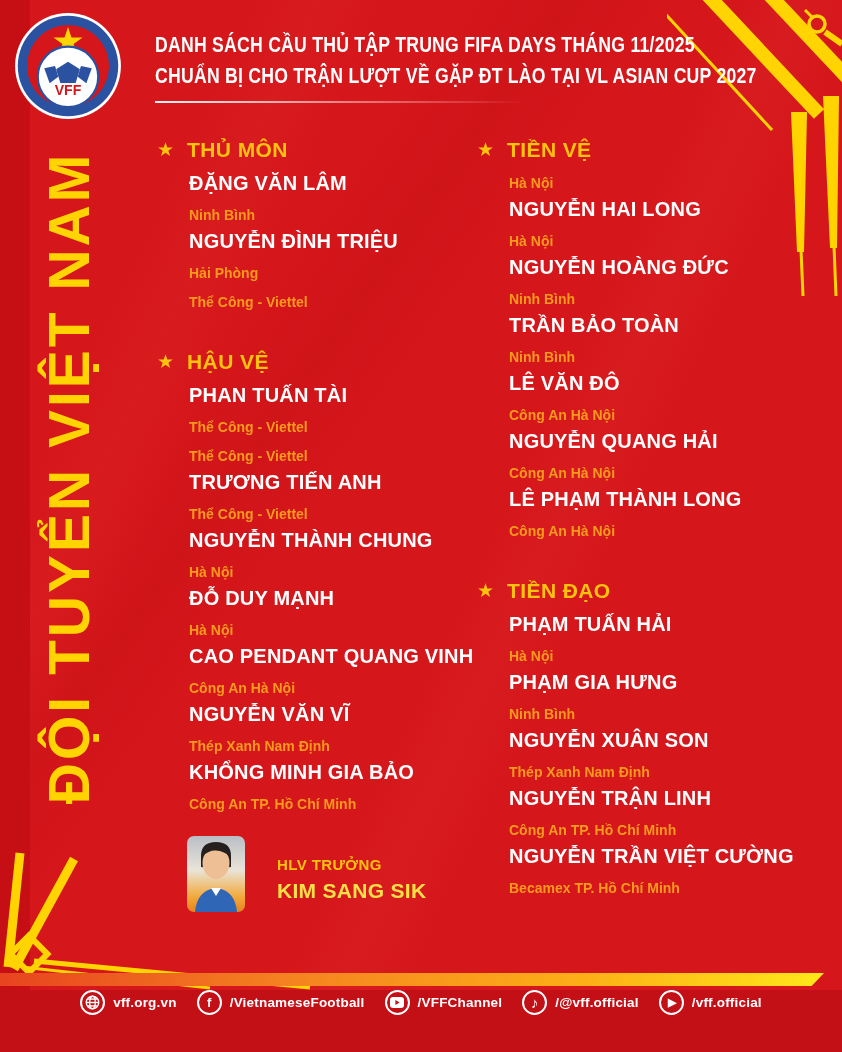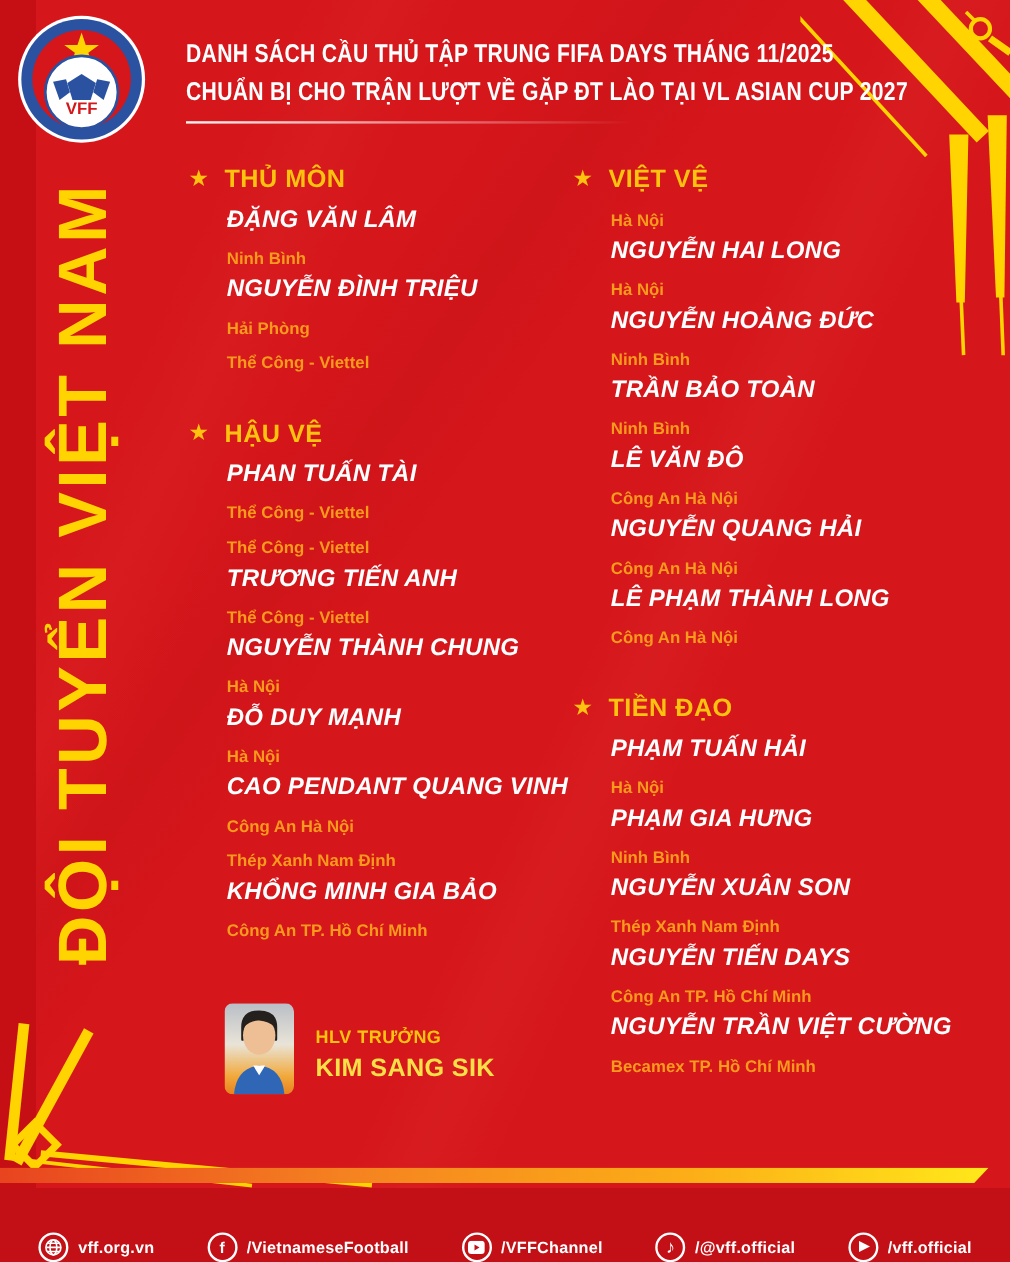--- a/index.html
+++ b/index.html
@@ -38,37 +38,37 @@
   .col{position:absolute;top:138px;}
   .col-left{left:157px;width:305px;}
   .col-right{left:477px;width:345px;}
 
   .sec-head{display:flex;align-items:center;margin-bottom:10px;}
   .sec-head.gap-top{margin-top:40px;}
   .star{color:#ffc20e;font-size:19px;margin-right:13px;line-height:24px;}
   .sec-title{color:#ffc20e;font-size:21px;font-weight:700;line-height:24px;letter-spacing:.4px;}
   .sec-body{padding-left:32px;}
   .player{margin-bottom:7px;}
-  .pname{color:#ffffff;font-size:20px;font-weight:700;line-height:22px;letter-spacing:.2px;white-space:nowrap;font-style:italic;}
+  .pname{color:#ffffff;font-size:20px;font-weight:700;line-height:22px;letter-spacing:.2px;white-space:nowrap;}
   .pclub{color:#fa9a1c;font-size:14px;font-weight:700;line-height:15px;margin-top:14px;white-space:nowrap;}
 
   
   .coach{position:absolute;left:187px;top:836px;display:flex;}
   .coach-photo{width:58px;height:76px;border-radius:7px;overflow:hidden;flex:none;}
-  .coach-meta{margin-left:18px;padding-top:20px;}
+  .coach-meta{margin-left:32px;padding-top:20px;}
   .coach-role{color:#ffc20e;font-size:15px;font-weight:700;letter-spacing:.4px;}
   .coach-name{color:#fde047;font-size:21px;font-weight:700;margin-top:6px;letter-spacing:.3px;}
 
   
   .band{position:absolute;left:0;top:973px;width:824px;height:13px;
     background:linear-gradient(90deg,#e8441f,#f58220 35%,#fcae17 70%,#ffe81a 100%);
     clip-path:polygon(0 0,100% 0,98.5% 100%,0 100%);}
   .footer{position:absolute;left:0;top:990px;width:842px;height:62px;background:#c21016;}
   .social-row{position:absolute;left:0;top:0;width:100%;height:100%;
-    display:flex;align-items:flex-end;justify-content:center;gap:44px;}
+    display:flex;align-items:flex-start;justify-content:center;gap:20px;}
   .social-item{display:flex;align-items:center;gap:8px;color:#fff;cursor:pointer;}
   .sicon{width:25px;height:25px;border:2px solid #fff;border-radius:50%;box-sizing:border-box;
     display:flex;align-items:center;justify-content:center;flex:none;}
   .sicon span{font-size:13px;font-weight:700;line-height:1;}
   .sicon svg{display:block;}
   .slabel{font-size:13.5px;font-weight:700;letter-spacing:.2px;}
 
   .decor{position:absolute;pointer-events:none;}
 </style>
 </head>
@@ -163,34 +163,35 @@
     </div>
     <div class="player">
       <div class="pname">ĐỖ DUY MẠNH</div>
       <div class="pclub">Hà Nội</div>
     </div>
     <div class="player">
       <div class="pname">CAO PENDANT QUANG VINH</div>
       <div class="pclub">Công An Hà Nội</div>
     </div>
     <div class="player">
+      <div class="pname">NGUYỄN VĂN VĨ</div>
       <div class="pclub">Thép Xanh Nam Định</div>
     </div>
     <div class="player">
       <div class="pname">KHỔNG MINH GIA BẢO</div>
       <div class="pclub">Công An TP. Hồ Chí Minh</div>
     </div>
   </div>
 </div>
 
 <div class="col col-right">
 
   <div class="sec-head">
     <span class="star">★</span>
-    <span class="sec-title">VIỆT VỆ</span>
+    <span class="sec-title">TIỀN VỆ</span>
   </div>
   <div class="sec-body">
     <div class="player">
       <div class="pclub">Hà Nội</div>
     </div>
     <div class="player">
       <div class="pname">NGUYỄN HAI LONG</div>
       <div class="pclub">Hà Nội</div>
     </div>
     <div class="player">
@@ -226,21 +227,21 @@
     </div>
     <div class="player">
       <div class="pname">PHẠM GIA HƯNG</div>
       <div class="pclub">Ninh Bình</div>
     </div>
     <div class="player">
       <div class="pname">NGUYỄN XUÂN SON</div>
       <div class="pclub">Thép Xanh Nam Định</div>
     </div>
     <div class="player">
-      <div class="pname">NGUYỄN TIẾN DAYS</div>
+      <div class="pname">NGUYỄN TRẬN LINH</div>
       <div class="pclub">Công An TP. Hồ Chí Minh</div>
     </div>
     <div class="player">
       <div class="pname">NGUYỄN TRẦN VIỆT CƯỜNG</div>
       <div class="pclub">Becamex TP. Hồ Chí Minh</div>
     </div>
   </div>
 </div>
 
 <div class="coach">

